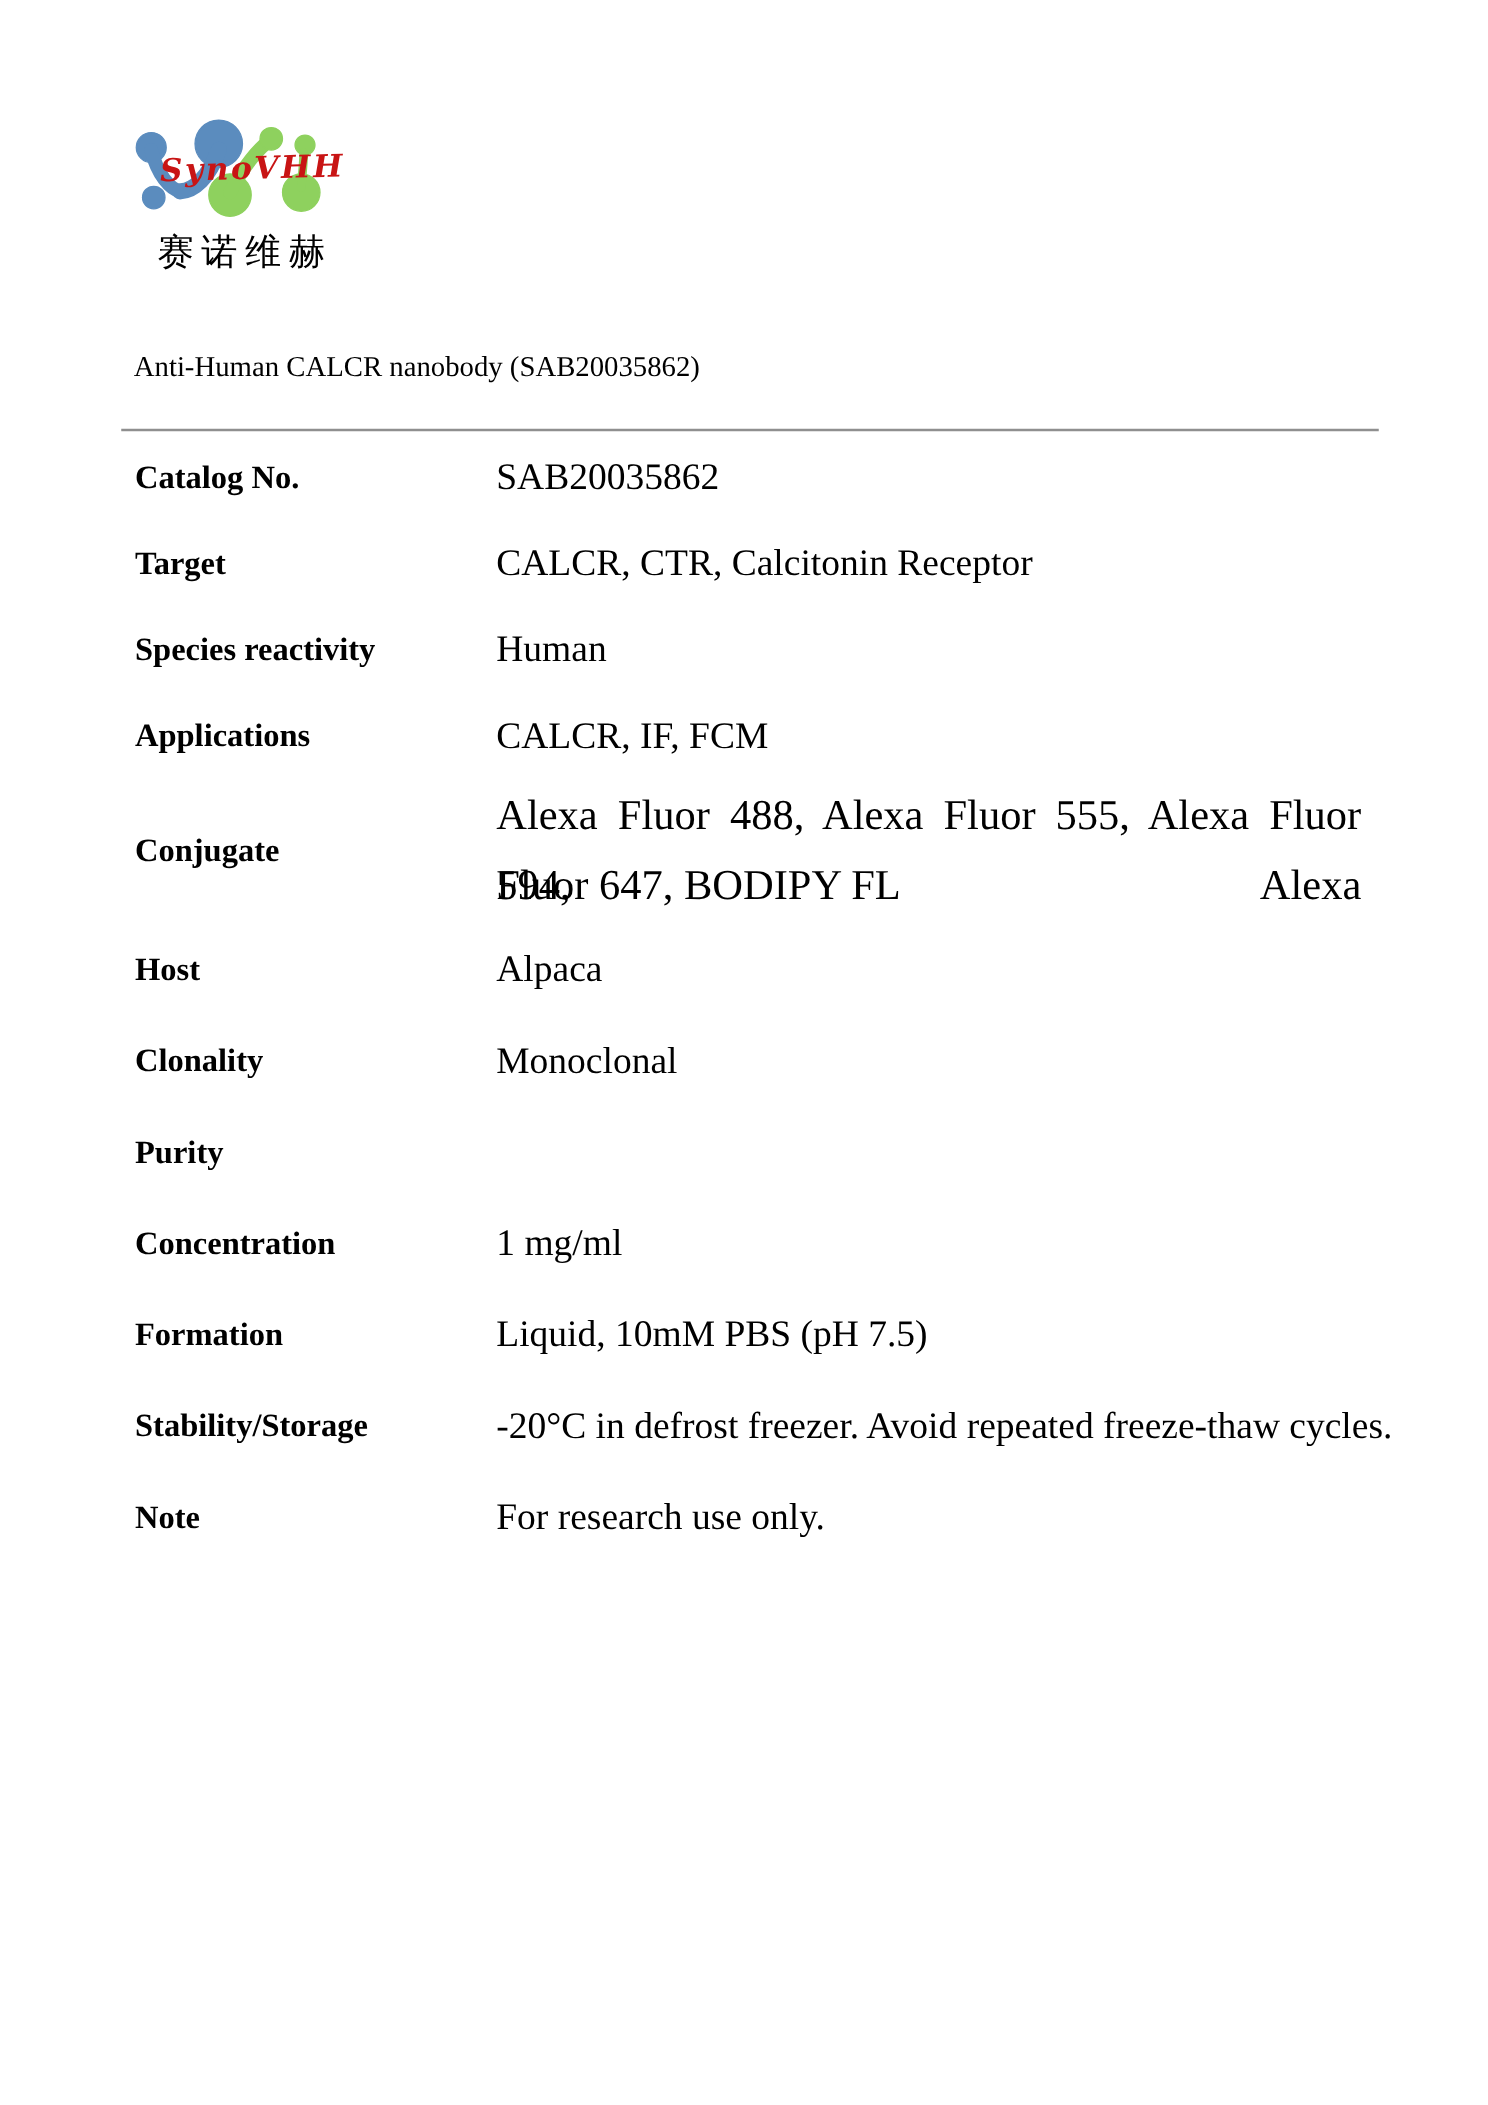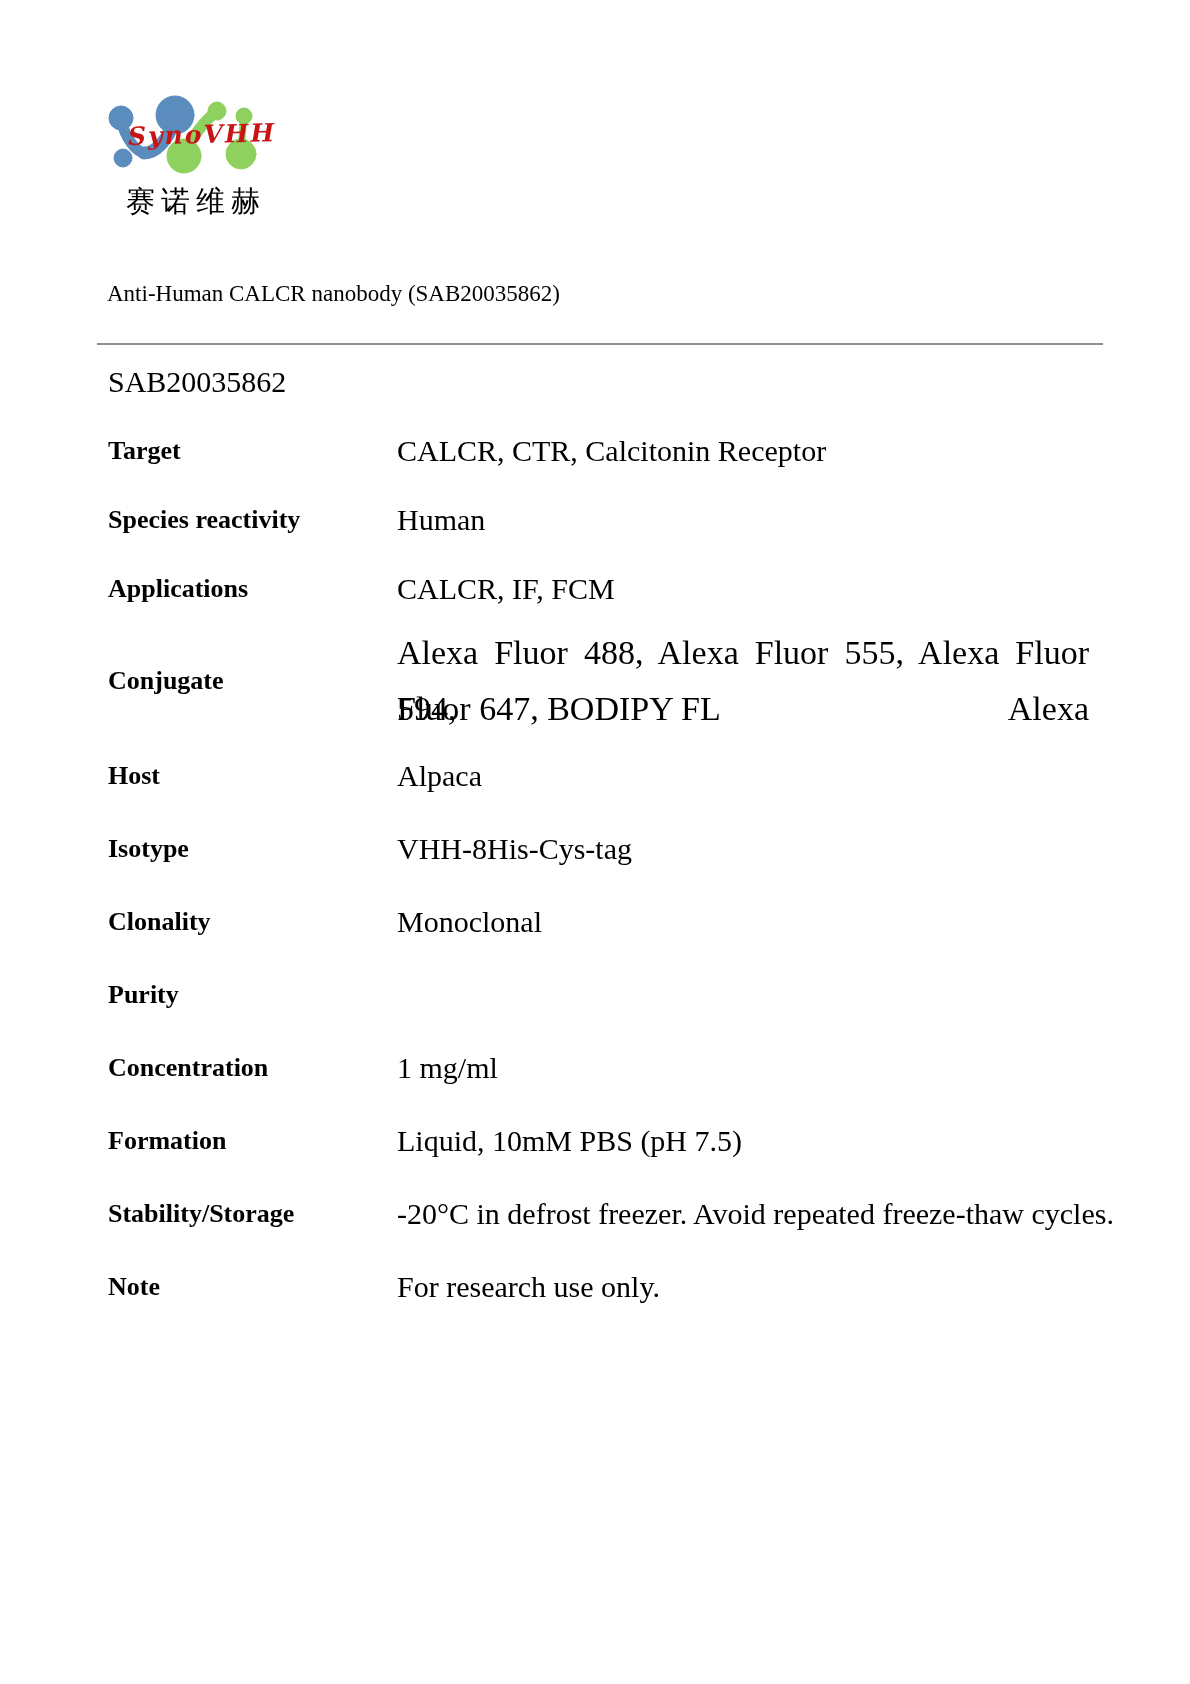--- a/index.html
+++ b/index.html
@@ -87,20 +87,21 @@
     <div class="brand-word">SynoVHH</div>
     <div class="brand-cn">赛诺维赫</div>
   </div>
 
   <div class="doc-title">Anti-Human CALCR nanobody (SAB20035862)</div>
   <div class="title-divider"></div>
 
   <div class="spec">
 
     <div class="spec-row compact">
+      <div class="spec-label">Catalog No.</div>
       <div class="spec-value">SAB20035862</div>
     </div>
 
     <div class="spec-row compact">
       <div class="spec-label">Target</div>
       <div class="spec-value">CALCR, CTR, Calcitonin Receptor</div>
     </div>
 
     <div class="spec-row compact">
       <div class="spec-label">Species reactivity</div>
@@ -118,24 +119,20 @@
         <div class="jline justified">Alexa Fluor 488, Alexa Fluor 555, Alexa Fluor 594, Alexa</div>
         <div class="jline">Fluor 647, BODIPY FL</div>
       </div>
     </div>
 
     <div class="spec-row">
       <div class="spec-label">Host</div>
       <div class="spec-value">Alpaca</div>
     </div>
 
-    <div class="spec-row">
-      <div class="spec-label">Isotype</div>
-      <div class="spec-value">VHH-8His-Cys-tag</div>
-    </div>
 
     <div class="spec-row">
       <div class="spec-label">Clonality</div>
       <div class="spec-value">Monoclonal</div>
     </div>
 
     <div class="spec-row">
       <div class="spec-label">Purity</div>
     </div>
 

